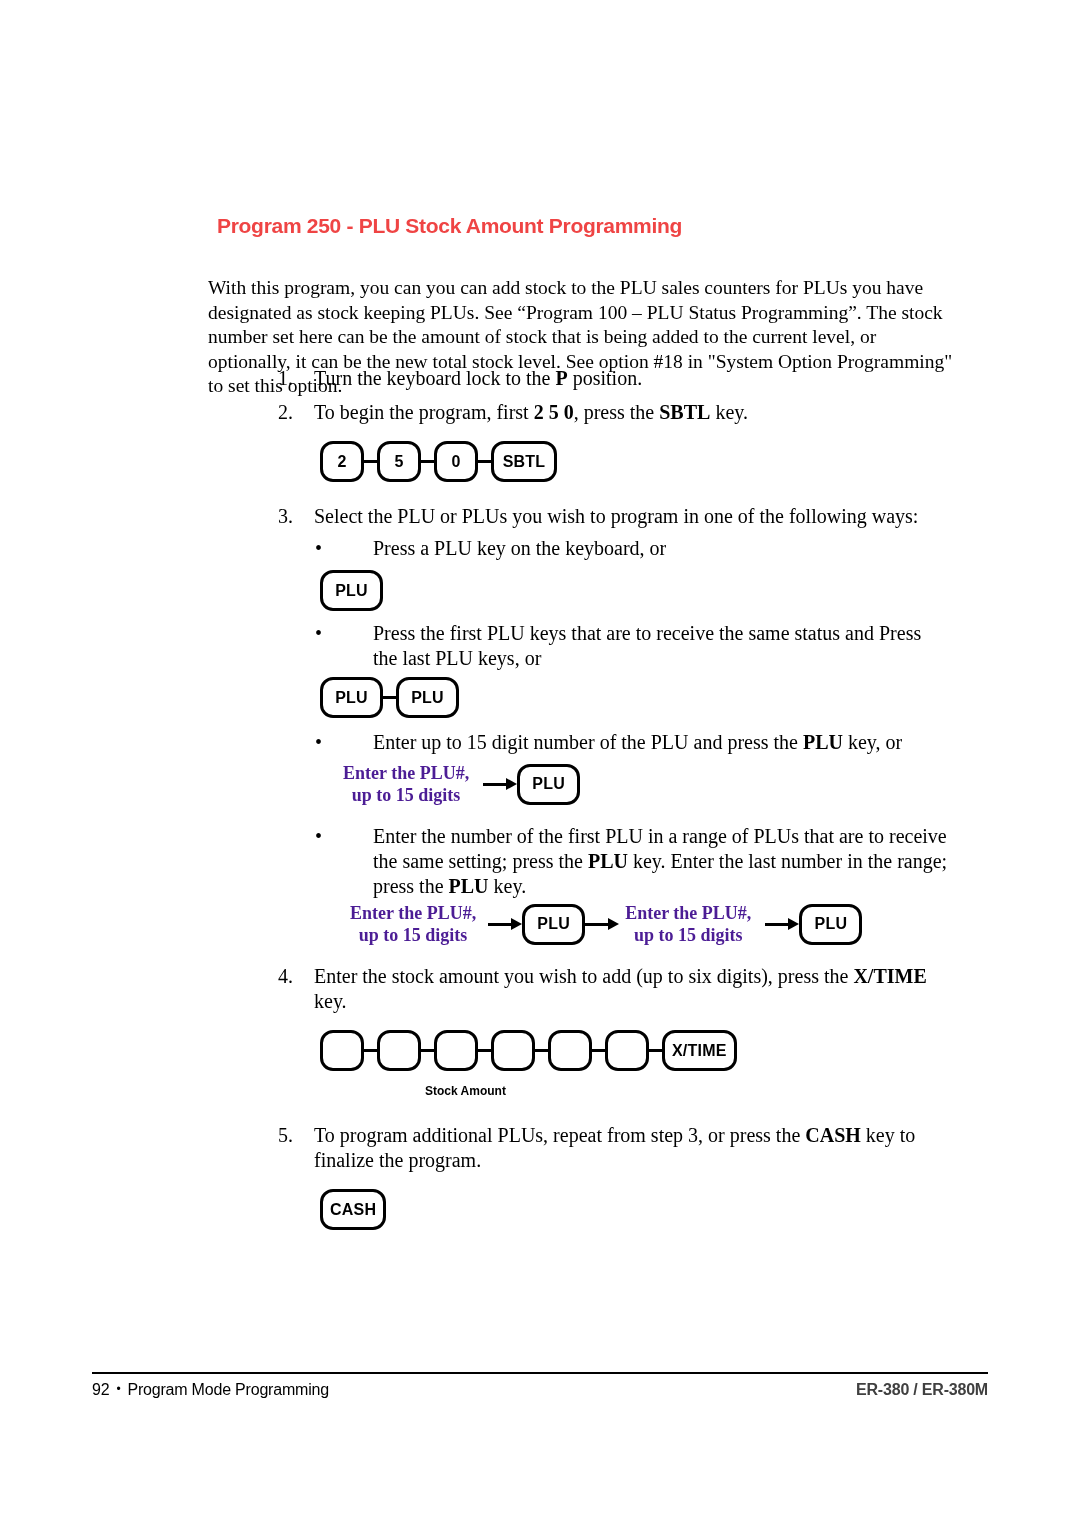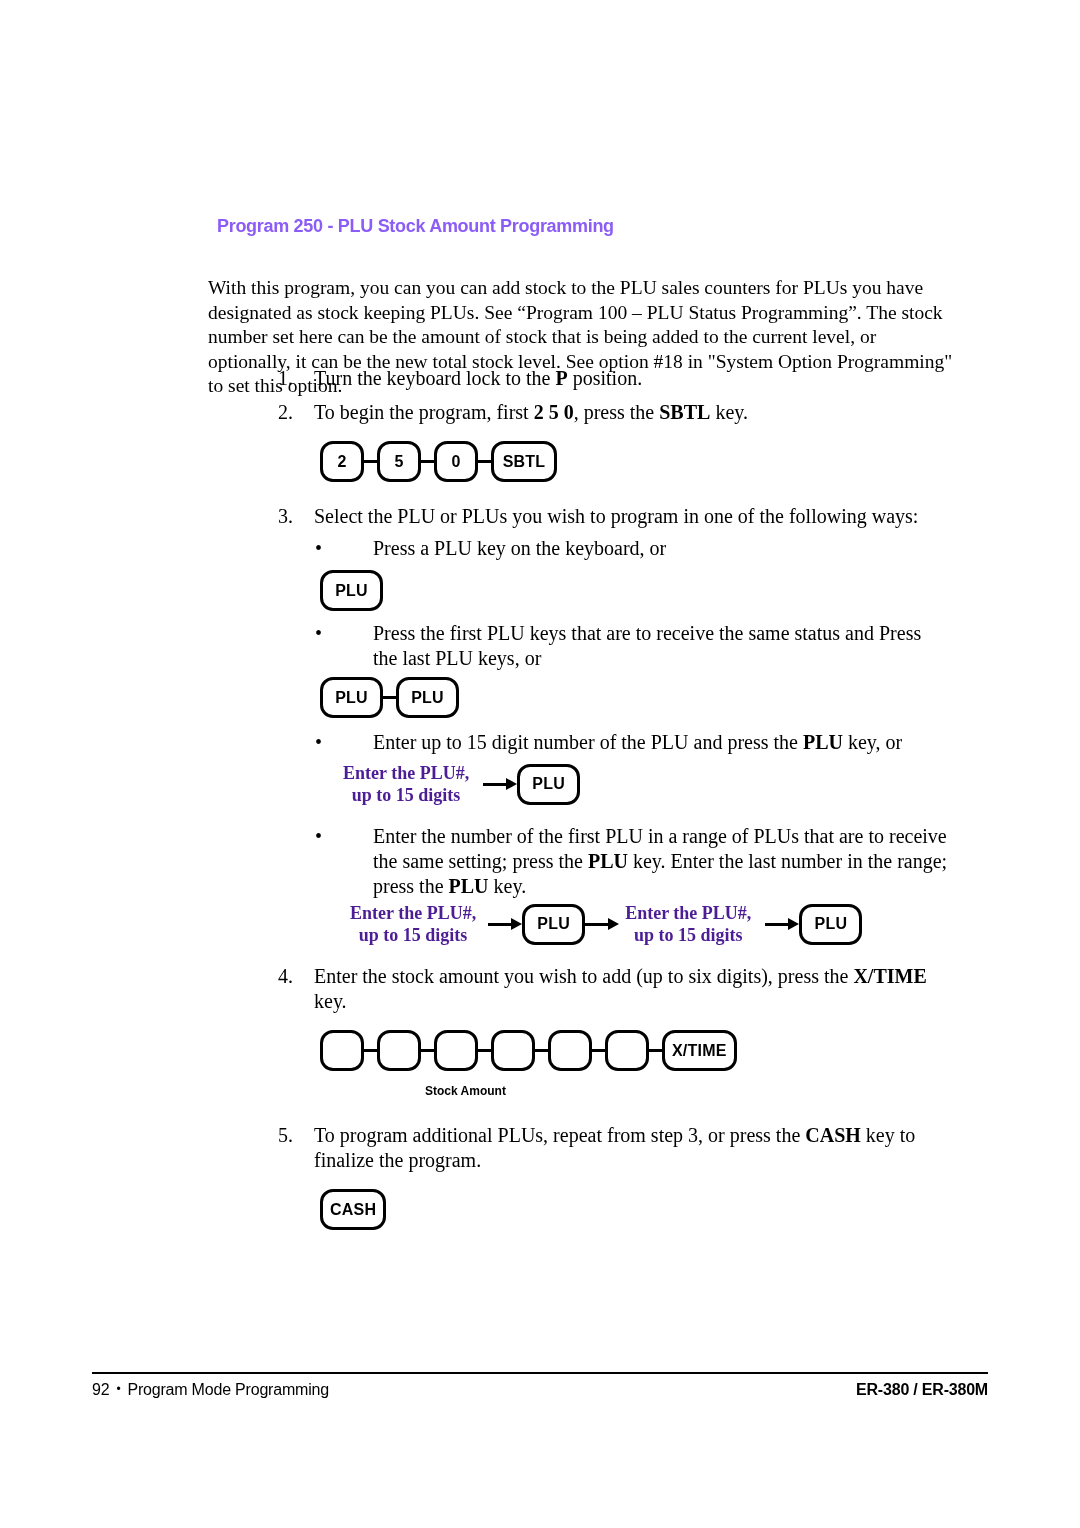--- a/index.html
+++ b/index.html
@@ -24,24 +24,24 @@
   }
 
   
   .doc-title {
     position: absolute;
     left: 217px;
     top: 210px;
     width: 760px;
     font-family: "Liberation Sans", sans-serif;
     font-weight: bold;
-    font-size: 18px;
+    font-size: 21px;
     letter-spacing: -0.3px;
     line-height: 32px;
-    color: #8b5cf6;
+    color: #ef4444;
   }
 
   
   .intro {
     position: absolute;
     left: 208px;
     top: 248px;
     width: 748px;
     font-family: "Liberation Serif", serif;
     font-size: 19.5px;
@@ -200,21 +200,21 @@
   }
   .footer-left .fdot { margin: 0 7px; font-size: 12px; vertical-align: 2px; }
   .footer-right {
     position: absolute;
     right: 92px;
     top: 1381px;
     font-family: "Liberation Sans", sans-serif;
     font-weight: bold;
     font-size: 16px;
     letter-spacing: -0.2px;
-    color: #000000;
+    color: #404040;
     white-space: nowrap;
     text-align: right;
   }
 </style>
 </head>
 <body>
 
 <div class="page">
 
   <div class="doc-title">Program 250 - PLU Stock Amount Programming</div>

